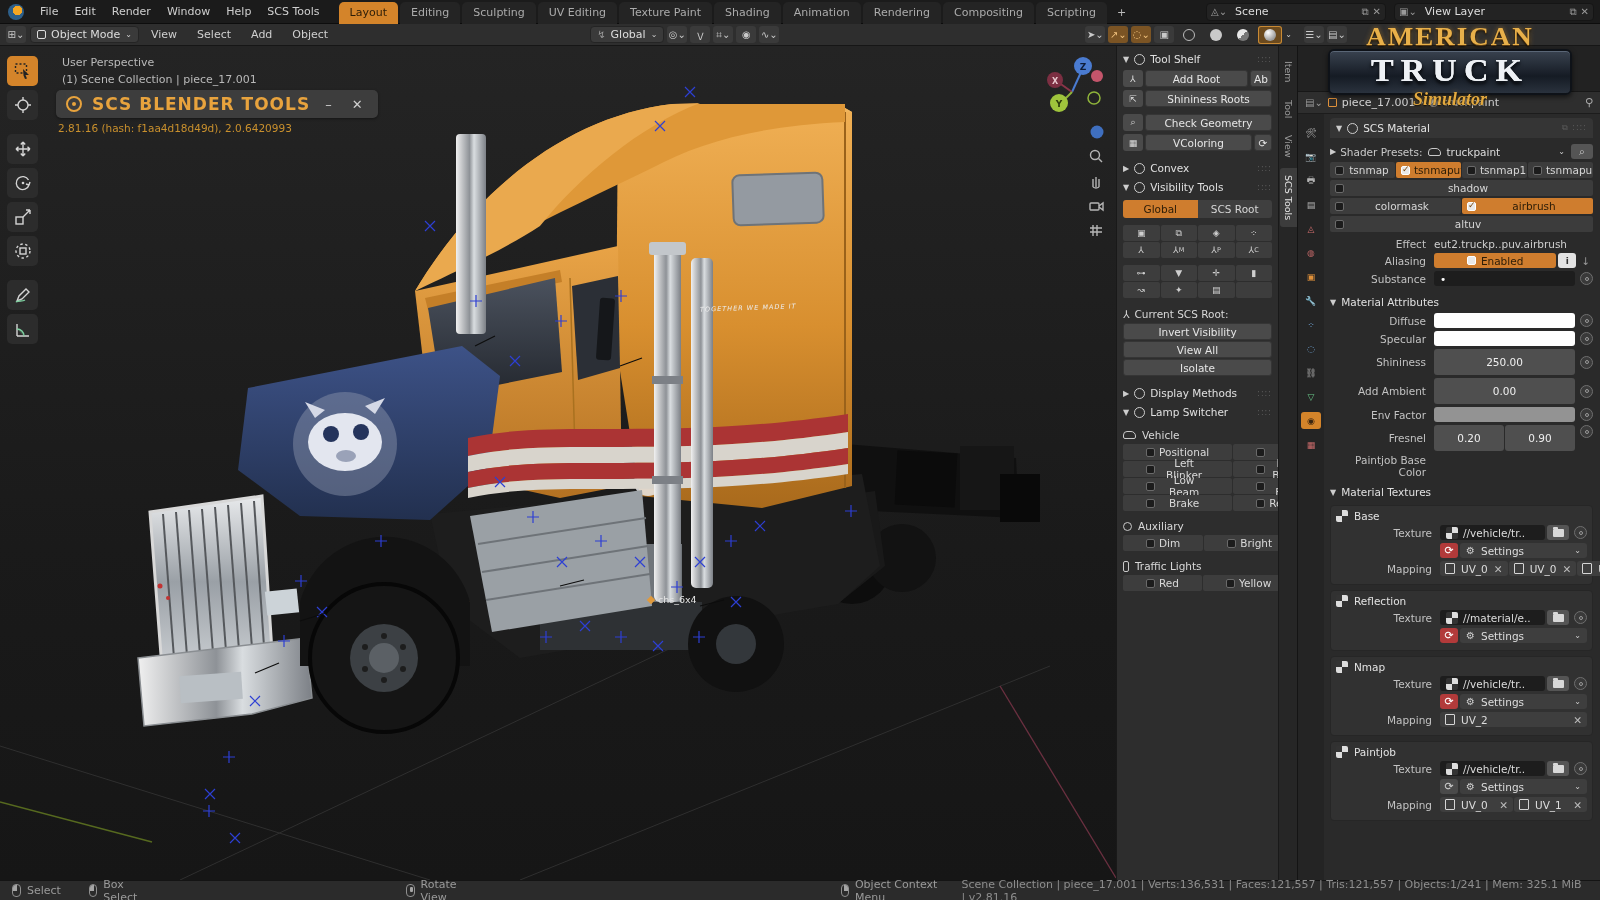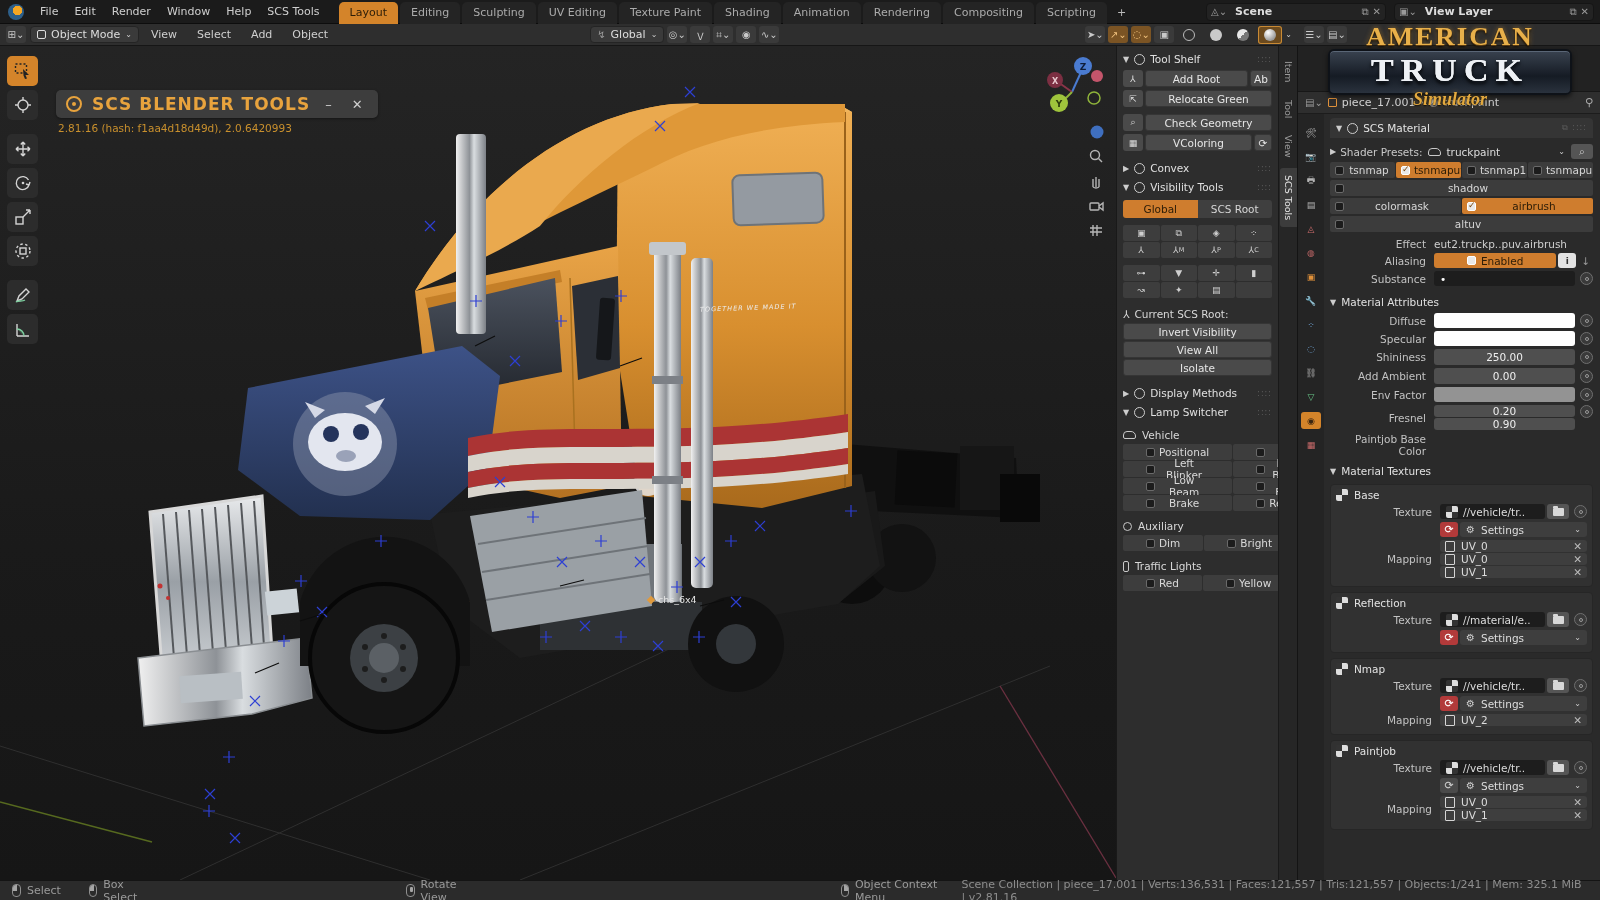--- a/index.html
+++ b/index.html
@@ -9,21 +9,21 @@
   
   .topbar { height:24px; background:#1b1b1b; display:flex; align-items:center; border-bottom:1px solid #0d0d0d; padding:0 6px; }
   .blender-logo { width:16px; height:16px; border-radius:50%; background:radial-gradient(circle at 60% 40%, #f5a623 0 35%, #2d5f8a 36% 100%); margin:0 8px 0 2px; }
   .mi { padding:3px 8px; color:#cfcfcf; border-radius:3px; }
   .ws-tabs { display:flex; margin-left:11px; gap:2px; align-items:flex-end; height:24px; }
   .ws-tab { padding:4px 11px 5px; background:#242424; color:#ababab; border-radius:5px 5px 0 0; }
   .ws-tab.active { background:#d4842a; color:#2b1d08; }
   .ws-add { padding:4px 8px 5px; color:#bbb; }
   .top-right { margin-left:auto; display:flex; gap:8px; align-items:center; }
   .id-field { display:flex; align-items:center; background:#232323; border:1px solid #151515; border-radius:4px; height:18px; padding:0 4px; gap:4px; }
-  .id-field .txt { color:#ddd; padding:0 4px;font-weight:bold; }
+  .id-field .txt { color:#ddd; padding:0 4px; }
   .scene-w { width:180px; } .vl-w { width:200px; }
   .sm-ic { color:#9a9a9a; font-size:10px; }
 
   
   .toolhdr { height:22px; background:#2e2e2e; display:flex; align-items:center; border-bottom:1px solid #161616; padding:0 6px; gap:4px; }
   .dd { display:flex; align-items:center; gap:5px; background:#3a3a3a; border:1px solid #242424; border-radius:4px; height:17px; padding:0 6px; color:#ddd; }
   .sq-ic { width:9px; height:9px; border:1.5px solid #dcdcdc; border-radius:2px; display:inline-block; }
   .hdr-group { display:flex; align-items:center; gap:3px; }
   .icbtn { width:20px; height:17px; display:flex; align-items:center; justify-content:center; background:#3a3a3a; border-radius:3px; color:#c9c9c9; font-size:10px; }
   .icbtn.on { background:#7b5424; color:#f2c27d; }
@@ -108,22 +108,22 @@
   .pin { margin-left:auto; color:#a9a9a9; }
   .props-body { flex:1; display:flex; min-height:0; }
   .ptabs { width:26px; background:#242424; display:flex; flex-direction:column; align-items:center; padding-top:10px; gap:7px; }
   .ptab { width:20px; height:17px; display:flex; align-items:center; justify-content:center; border-radius:3px; font-size:9px; color:#b5b5b5; }
   .ptab.active { background:#d4842a; }
   .pc { flex:1; padding:4px 7px 0 6px; font-size:10.5px; overflow:hidden; }
   .panel-h { display:flex; align-items:center; gap:5px; background:#353535; border-radius:4px 4px 0 0; height:20px; padding:0 6px; color:#e4e4e4; }
   .prow { display:flex; align-items:center; margin:3px 0; }
   .plab { width:104px; text-align:right; padding-right:8px; color:#c2c2c2; flex:none; }
   .pval { flex:1; display:flex; align-items:center; gap:2px; min-width:0; }
-  .vfield { flex:1; background:#4f4f4f; border-radius:3px; height:16px; display:flex; align-items:center; justify-content:center; color:#efefef; }
-  .vstack { flex:1; display:flex; flex-direction:column; gap:1px; }
+  .vfield { flex:1; background:#4f4f4f; border-radius:3px; height:26px; display:flex; align-items:center; justify-content:center; color:#efefef; }
+  .vstack { flex:1; display:flex; flex-direction:row; gap:1px; }
   .swatch { flex:1; height:15px; border-radius:3px; }
   .deco { width:13px; height:13px; border-radius:50%; border:1px solid #6f6f6f; background:#3a3a3a; flex:none; margin-left:3px; position:relative; }
   .deco:after { content:""; position:absolute; inset:3.5px; border-radius:50%; border:1px solid #9a9a9a; }
   .flagrow { display:flex; gap:1px; margin:2px 0; }
   .flagcell { flex:1; background:#3c3c3c; border-radius:2px; height:16px; display:flex; align-items:center; gap:4px; padding:0 5px; color:#d6d6d6; overflow:hidden; white-space:nowrap; }
   .flagcell.on { background:#cf7d2e; color:#2b1c07; }
   .flagcell.on .chk { background:#e9e9e9; border-color:#fff; position:relative; }
   .flagcell.on .chk:after { content:"✓"; position:absolute; left:0; top:-3px; font-size:9px; color:#7a4a12; }
   .flagcell .lab { flex:1; text-align:center; }
   .orange-btn { background:#cf7d2e; color:#2b1c07; border-radius:3px; height:15px; flex:1; display:flex; align-items:center; justify-content:center; gap:5px; }
@@ -440,20 +440,24 @@
           <path d="M300,575 l26,-8"></path>
             <path d="M255,627 l24,-10"></path>
             <path d="M560,540 l24,-6"></path>
           <path d="M620,320 l22,-8"></path>
             <path d="M475,300 l20,-10"></path>
             <path d="M700,560 l24,-6"></path>
         </g>
       </g>
     </svg>
 
+    <div class="vp-corner">
+      <div>User Perspective</div>
+      <div>(1) Scene Collection | piece_17.001</div>
+    </div>
     <div class="scs-banner">
       <span class="scs-ico"></span>
       <span class="t">SCS BLENDER TOOLS</span>
       <span class="mini-btn">–</span>
       <span class="mini-btn">✕</span>
     </div>
     <div class="scs-version">2.81.16 (hash: f1aa4d18d49d), 2.0.6420993</div>
     <div class="decal">TOGETHER WE MADE IT</div>
     <div class="obj-tag">
       <span class="dot"></span>
@@ -556,21 +560,21 @@
       <span>Tool Shelf</span>
         <span class="drag-dots">::::</span>
     </div>
     <div class="nrow">
       <span class="lead">⅄</span>
       <div class="nbtn">Add Root</div>
       <div class="nbtn" style="flex:0 0 22px">Ab</div>
     </div>
     <div class="nrow">
       <span class="lead">⇱</span>
-      <div class="nbtn">Relocate Green</div>
+      <div class="nbtn">Shininess Roots</div>
     </div>
     <div class="nrow" style="margin-top:4px">
       <span class="lead">⌕</span>
       <div class="nbtn">Check Geometry</div>
     </div>
     <div class="nrow">
       <span class="lead">▦</span>
       <div class="nbtn">VColoring</div>
       <div class="nbtn" style="flex:0 0 18px">⟳</div>
     </div>

